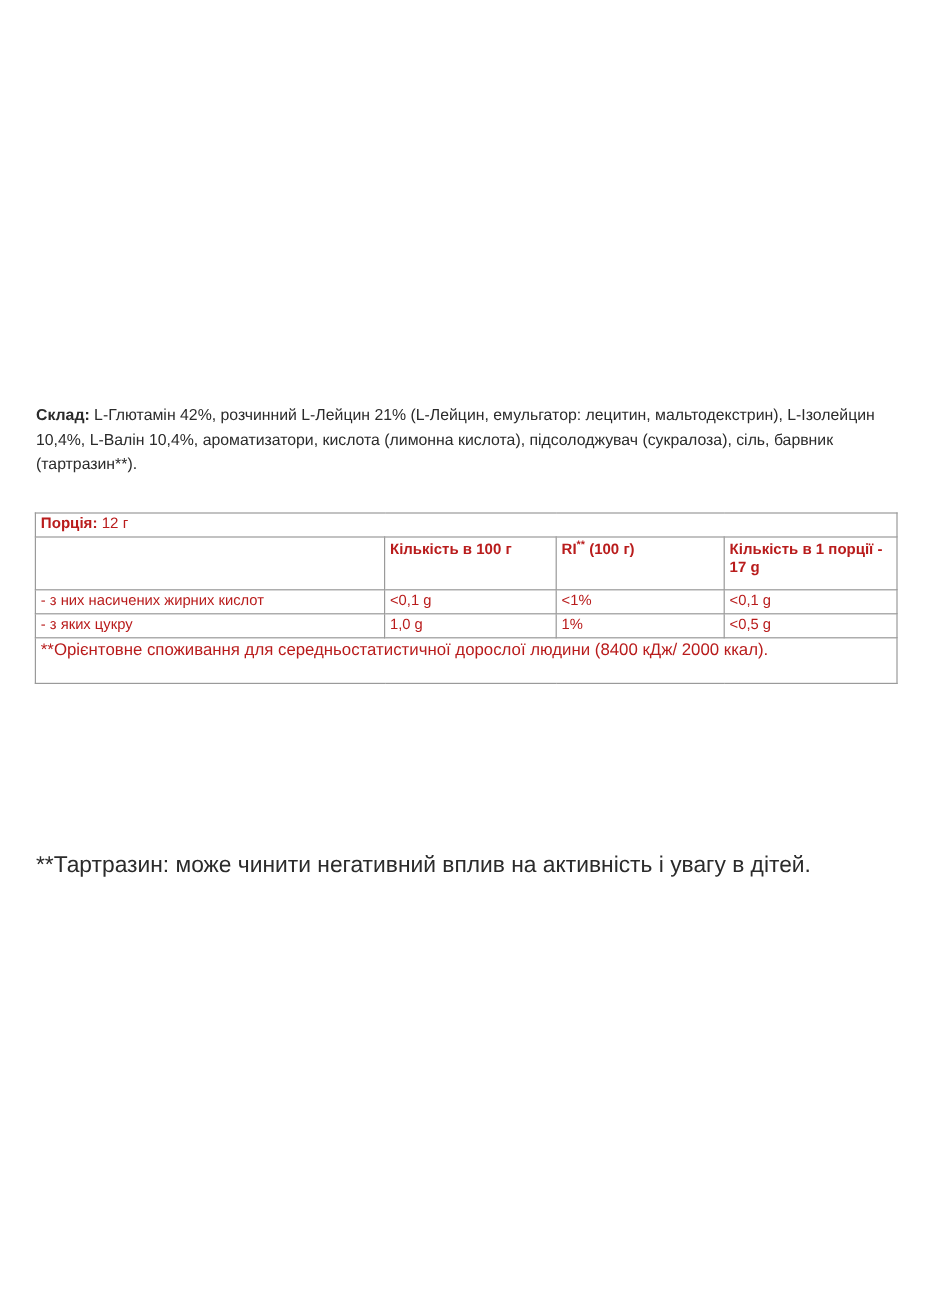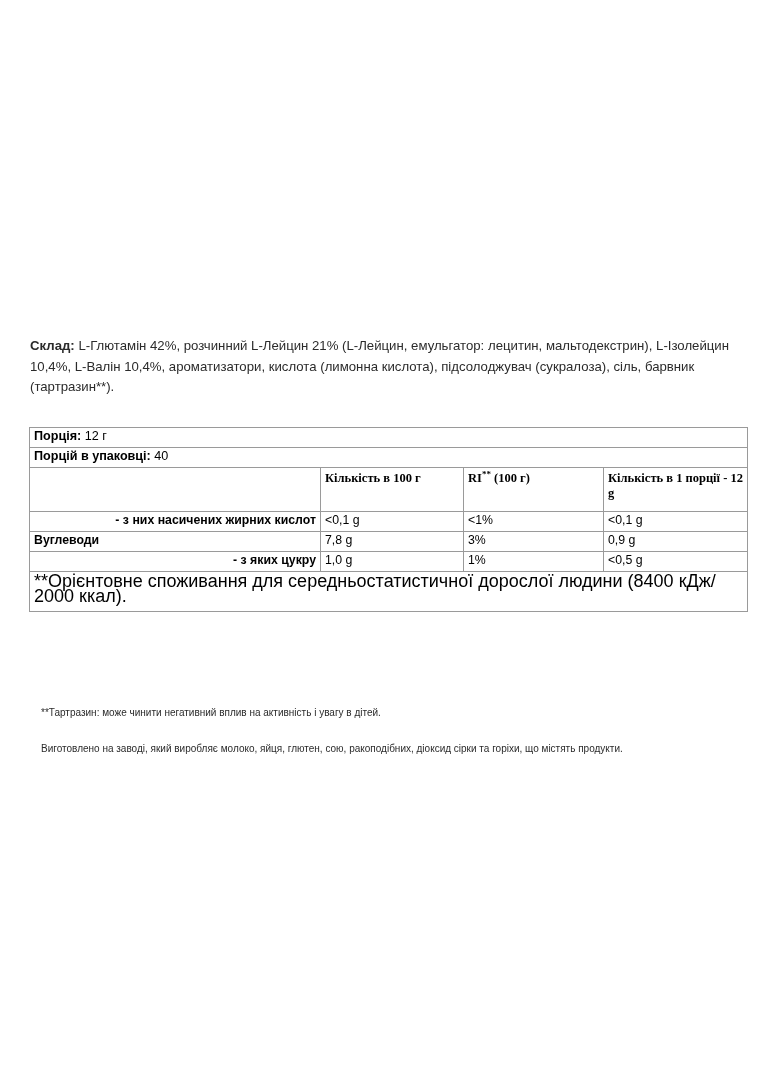--- a/index.html
+++ b/index.html
@@ -40,21 +40,21 @@
   }
 
   
   .nutri-table {
     position: absolute;
     left: 29px;
     top: 427px;
     width: 718px;
     border-collapse: collapse;
     font-size: 12.3px;
-    color: #000000;
+    color: #b91c1c;
     table-layout: fixed;
   }
   .nutri-table td {
     border: 1px solid #9a9a9a;
     padding: 1px 4px 2px 4px;
     vertical-align: top;
     line-height: 15px;
     height: 16px;
   }
   .nutri-table .serving-cell {
@@ -66,47 +66,45 @@
     font-weight: bold;
   }
   .nutri-table .col-head {
     font-weight: bold;
     font-size: 12.5px;
     vertical-align: top;
     padding-top: 3px;
   }
   .nutri-table .head-row td {
     height: 38px;
-    font-family: Liberation Serif, serif;
   }
   .nutri-table .row-label-main {
     font-weight: bold;
   }
   .nutri-table .row-label-sub {
-    font-weight: bold;
-    text-align: right;
+    font-weight: normal;
   }
   .nutri-table .footnote-cell {
     font-weight: normal;
-    font-size: 18px;
+    font-size: 14px;
     padding-top: 2px;
-    padding-bottom: 7px;
+    padding-bottom: 19px;
   }
   .nutri-table sup {
     font-size: 0.72em;
     vertical-align: super;
     line-height: 0;
   }
 
   
   .note {
     position: absolute;
-    left: 41px;
+    left: 30px;
     width: 722px;
-    font-size: 10px;
+    font-size: 19px;
     line-height: 20.5px;
     color: #2b2b2b;
   }
   .note-tartrazine {
     top: 693px;
   }
   .note-factory {
     top: 729px;
   }
 </style>
@@ -125,53 +123,41 @@
       <col style="width:143px">
       <col style="width:140px">
       <col style="width:144px">
     </colgroup>
     <tbody>
       <tr>
         <td class="serving-cell" colspan="4">
           <b>Порція:</b><span> 12 г</span>
         </td>
       </tr>
-      <tr>
-        <td class="serving-cell" colspan="4">
-          <b>Порцій в упаковці:</b><span> 40</span>
-        </td>
-      </tr>
       <tr class="head-row">
         <td class="col-head"></td>
         <td class="col-head">Кількість в 100 г</td>
         <td class="col-head"><span>RI</span><sup>**</sup><span> (100 г)</span></td>
-        <td class="col-head">Кількість в 1 порції - 12 g</td>
+        <td class="col-head">Кількість в 1 порції - 17 g</td>
       </tr>
 
       <tr>
         <td class="row-label-sub">- з них насичених жирних кислот</td>
         <td>&lt;0,1 g</td>
         <td>&lt;1%</td>
         <td>&lt;0,1 g</td>
-      </tr>
-      <tr>
-        <td class="row-label-main">Вуглеводи</td>
-        <td>7,8 g</td>
-        <td>3%</td>
-        <td>0,9 g</td>
       </tr>
       <tr>
         <td class="row-label-sub">- з яких цукру</td>
         <td>1,0 g</td>
         <td>1%</td>
         <td>&lt;0,5 g</td>
       </tr>
 
       <tr>
         <td class="footnote-cell" colspan="4">**Орієнтовне споживання для середньостатистичної дорослої людини (8400 кДж/ 2000 ккал).</td>
       </tr>
     </tbody>
   </table>
 
   <p class="note note-tartrazine">**Тартразин: може чинити негативний вплив на активність і увагу в дітей.</p>
-  <p class="note note-factory">Виготовлено на заводі, який виробляє молоко, яйця, глютен, сою, ракоподібних, діоксид сірки та горіхи, що містять продукти.</p>
 
 </div>
 
 </body></html>

